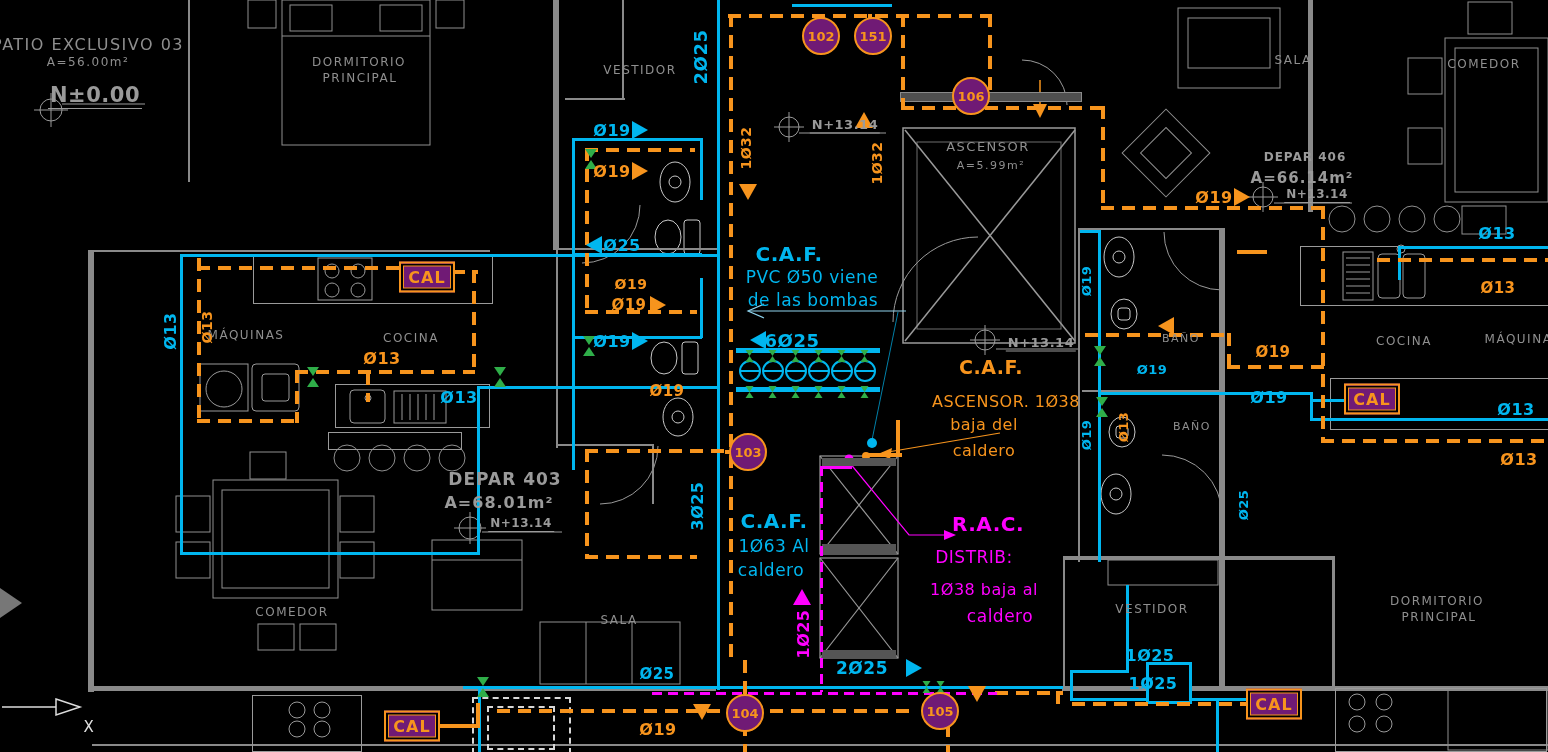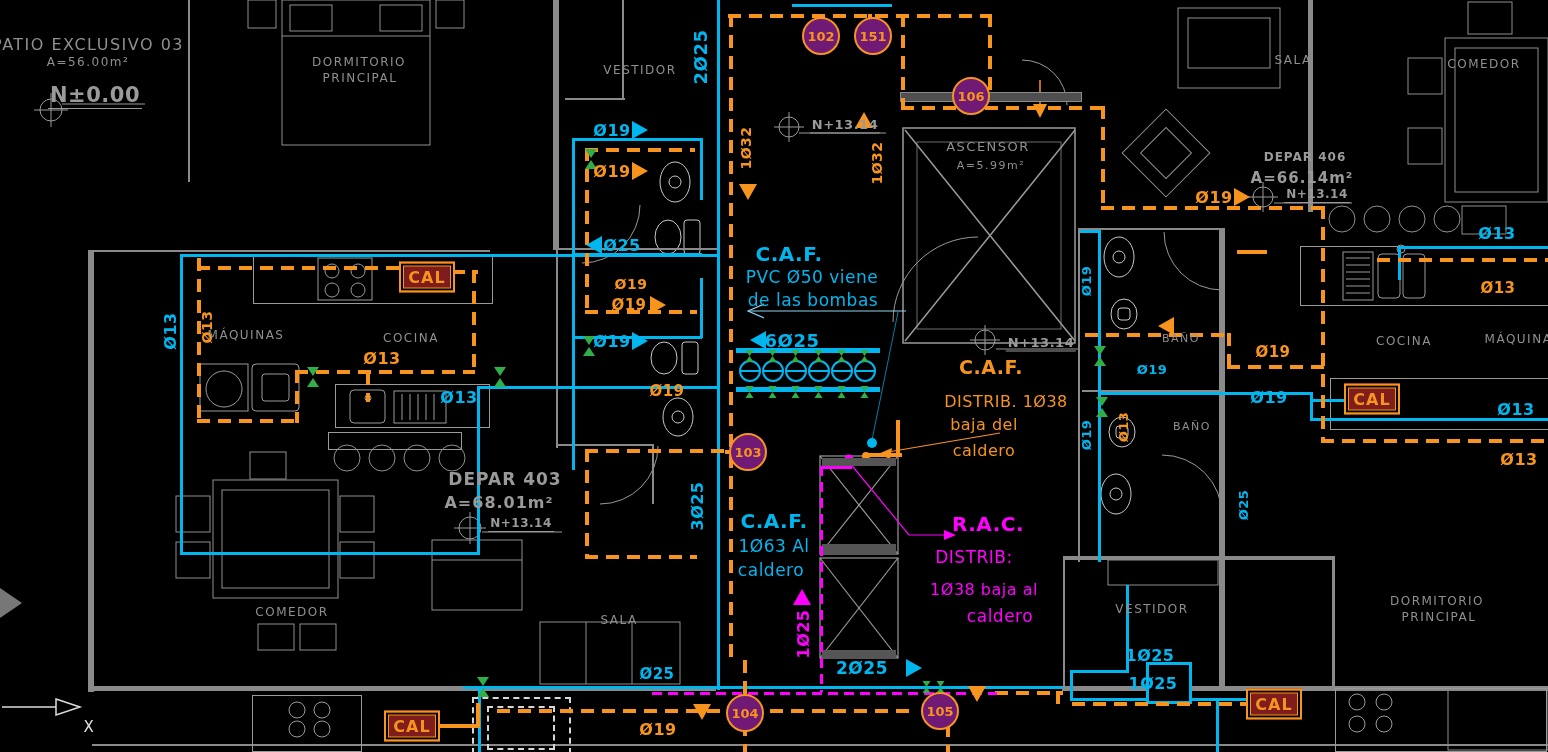--- a/index.html
+++ b/index.html
@@ -29,21 +29,21 @@
   .wd{position:absolute;border:2px dashed #d8d8d8;background:transparent;}
   .lbl{position:absolute;white-space:nowrap;font-weight:bold;letter-spacing:.5px;transform:translate(-50%,-50%);}
   .lbl.r90{transform:translate(-50%,-50%) rotate(-90deg);}
   .c-cy{color:var(--cy);} .c-or{color:var(--or);} .c-mg{color:var(--mg);} .c-wh{color:var(--wh);}
   .room{position:absolute;color:#8f8f8f;font-weight:normal;letter-spacing:1.5px;white-space:nowrap;transform:translate(-50%,-50%);}
   .area{position:absolute;color:#9a9a9a;font-weight:bold;letter-spacing:1px;white-space:nowrap;transform:translate(-50%,-50%);}
   .lvl{position:absolute;color:#9a9a9a;font-weight:bold;letter-spacing:.5px;white-space:nowrap;transform:translate(-50%,-50%);border-bottom:1px solid #9a9a9a;padding:0 2px 1px 2px;}
   .cal{position:absolute;width:52px;height:27px;border:2px solid var(--or);
        box-shadow:inset 0 0 0 2px #000,inset 0 0 0 3px var(--or);
        color:var(--or);font-weight:bold;font-size:16px;letter-spacing:1px;
-       display:flex;align-items:center;justify-content:center;background:#7f1d1d;transform:translate(-50%,-50%);}
+       display:flex;align-items:center;justify-content:center;background:#701a75;transform:translate(-50%,-50%);}
   .ref{position:absolute;width:34px;height:34px;border:2px solid var(--or);border-radius:50%;
        color:var(--or);font-weight:bold;font-size:13px;display:flex;align-items:center;justify-content:center;
        background:#701a75;transform:translate(-50%,-50%);}
   .arr{position:absolute;width:0;height:0;transform:translate(-50%,-50%);}
   .valve{position:absolute;width:12px;height:20px;transform:translate(-50%,-50%);}
   .valve:before,.valve:after{content:"";position:absolute;left:0;width:0;height:0;border-left:6px solid transparent;border-right:6px solid transparent;}
   .valve:before{top:0;border-top:9px solid var(--gn);}
   .valve:after{bottom:0;border-bottom:9px solid var(--gn);}
   .valve.sm{width:9px;height:12px;}
   .valve.sm:before{border-left-width:4.5px;border-right-width:4.5px;border-top-width:6px;}
@@ -231,21 +231,21 @@
       <polygon points="56,699 80,707 56,715" fill="#000" stroke="#dddddd" stroke-width="1.5"></polygon>
       <polygon points="0,588 22,603 0,618" fill="#777"></polygon>
     </g>
   </svg>
 
   <span class="note c-cy" style="left:789px;top:254px;font-size:20px;font-weight:bold">C.A.F.</span>
   <span class="note c-cy" style="left:812px;top:277px;font-size:17px">PVC Ø50 viene</span>
   <span class="note c-cy" style="left:813px;top:300px;font-size:17px">de las bombas</span>
 
   <span class="note c-or" style="left:991px;top:367px;font-size:19px;font-weight:bold">C.A.F.</span>
-  <span class="note c-or" style="left:1006px;top:401px;font-size:16px">DISTRIB. 1Ø38</span>
+  <span class="note c-or" style="left:1006px;top:401px;font-size:16px">ASCENSOR. 1Ø38</span>
   <span class="note c-or" style="left:984px;top:424px;font-size:16px">baja del</span>
   <span class="note c-or" style="left:984px;top:450px;font-size:16px">caldero</span>
 
   <span class="note c-cy" style="left:774px;top:521px;font-size:20px;font-weight:bold">C.A.F.</span>
   <span class="note c-cy" style="left:774px;top:546px;font-size:17px">1Ø63 Al</span>
   <span class="note c-cy" style="left:771px;top:570px;font-size:17px">caldero</span>
 
   <span class="note c-mg" style="left:988px;top:524px;font-size:20px;font-weight:bold">R.A.C.</span>
   <span class="note c-mg" style="left:974px;top:557px;font-size:17px">DISTRIB:</span>
   <span class="note c-mg" style="left:984px;top:589px;font-size:16px">1Ø38 baja al</span>

